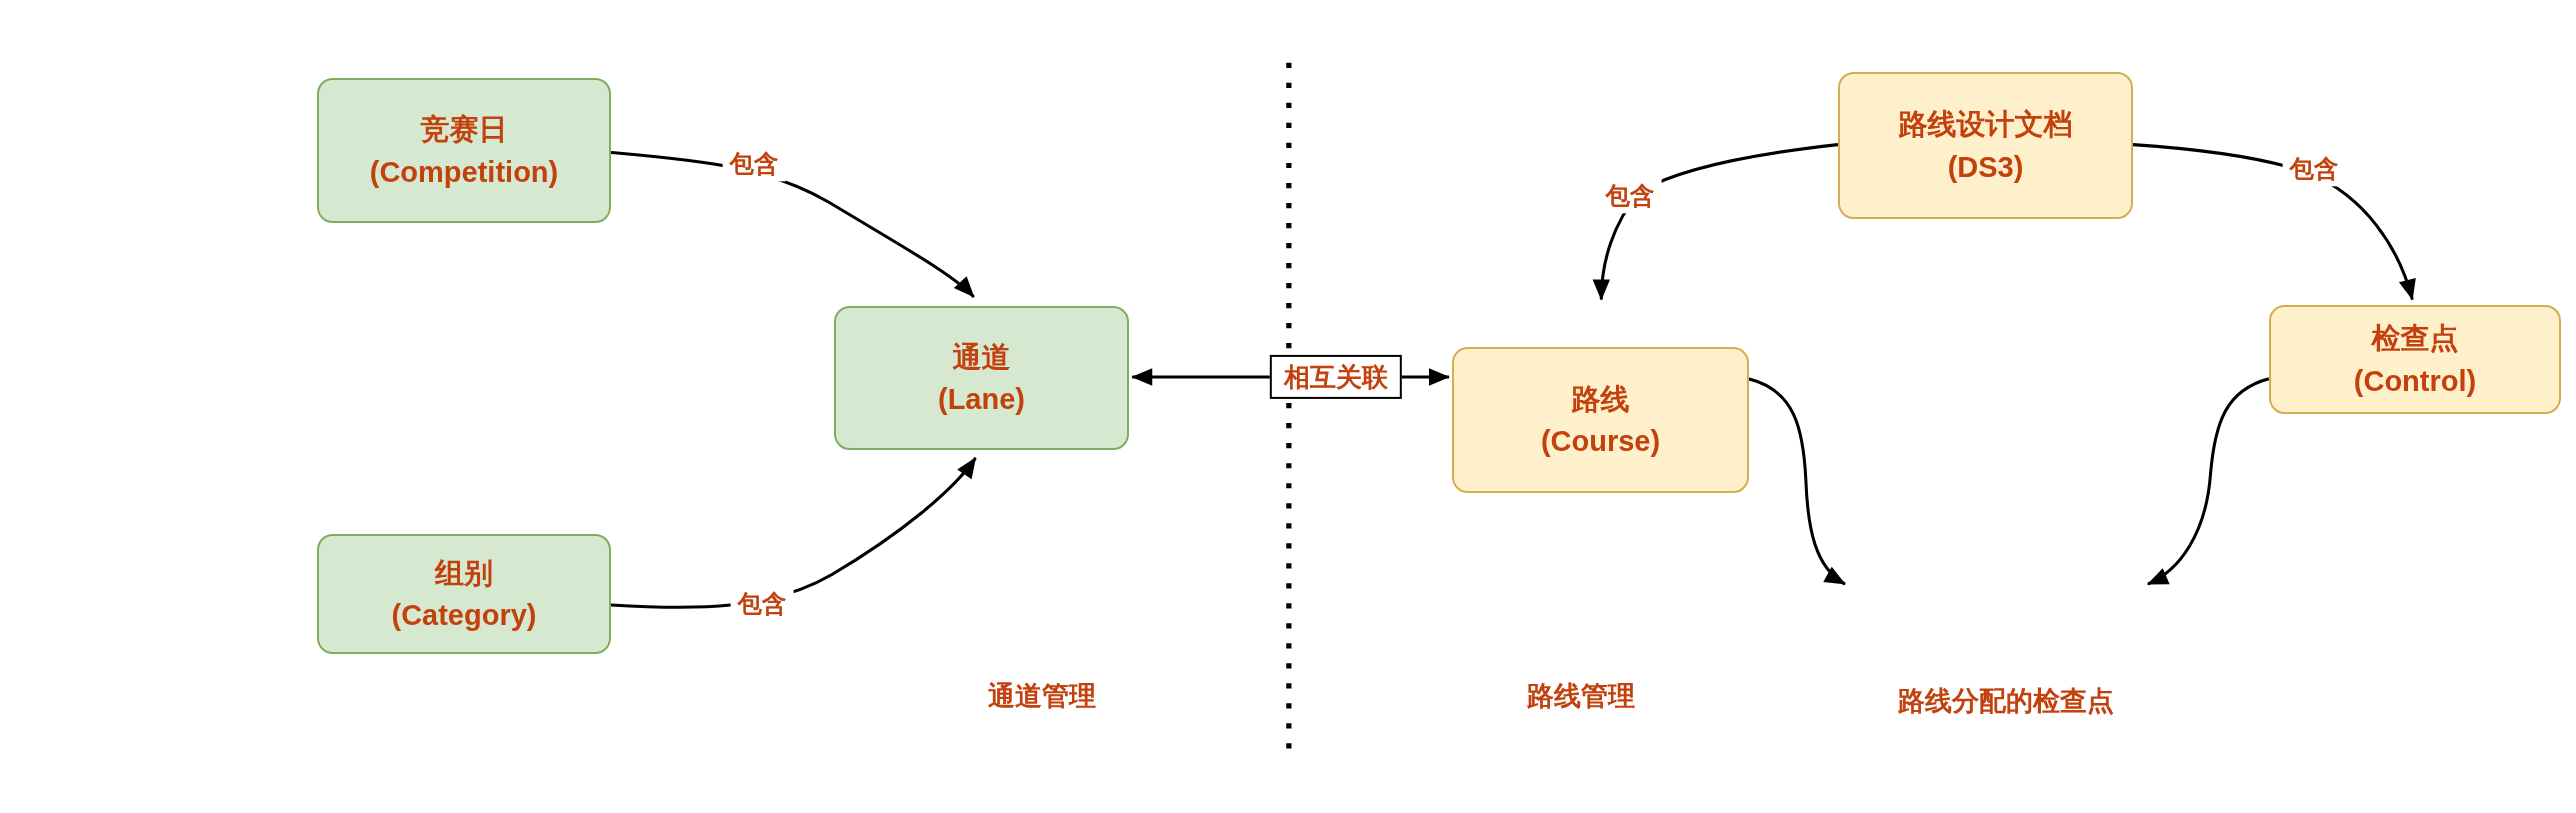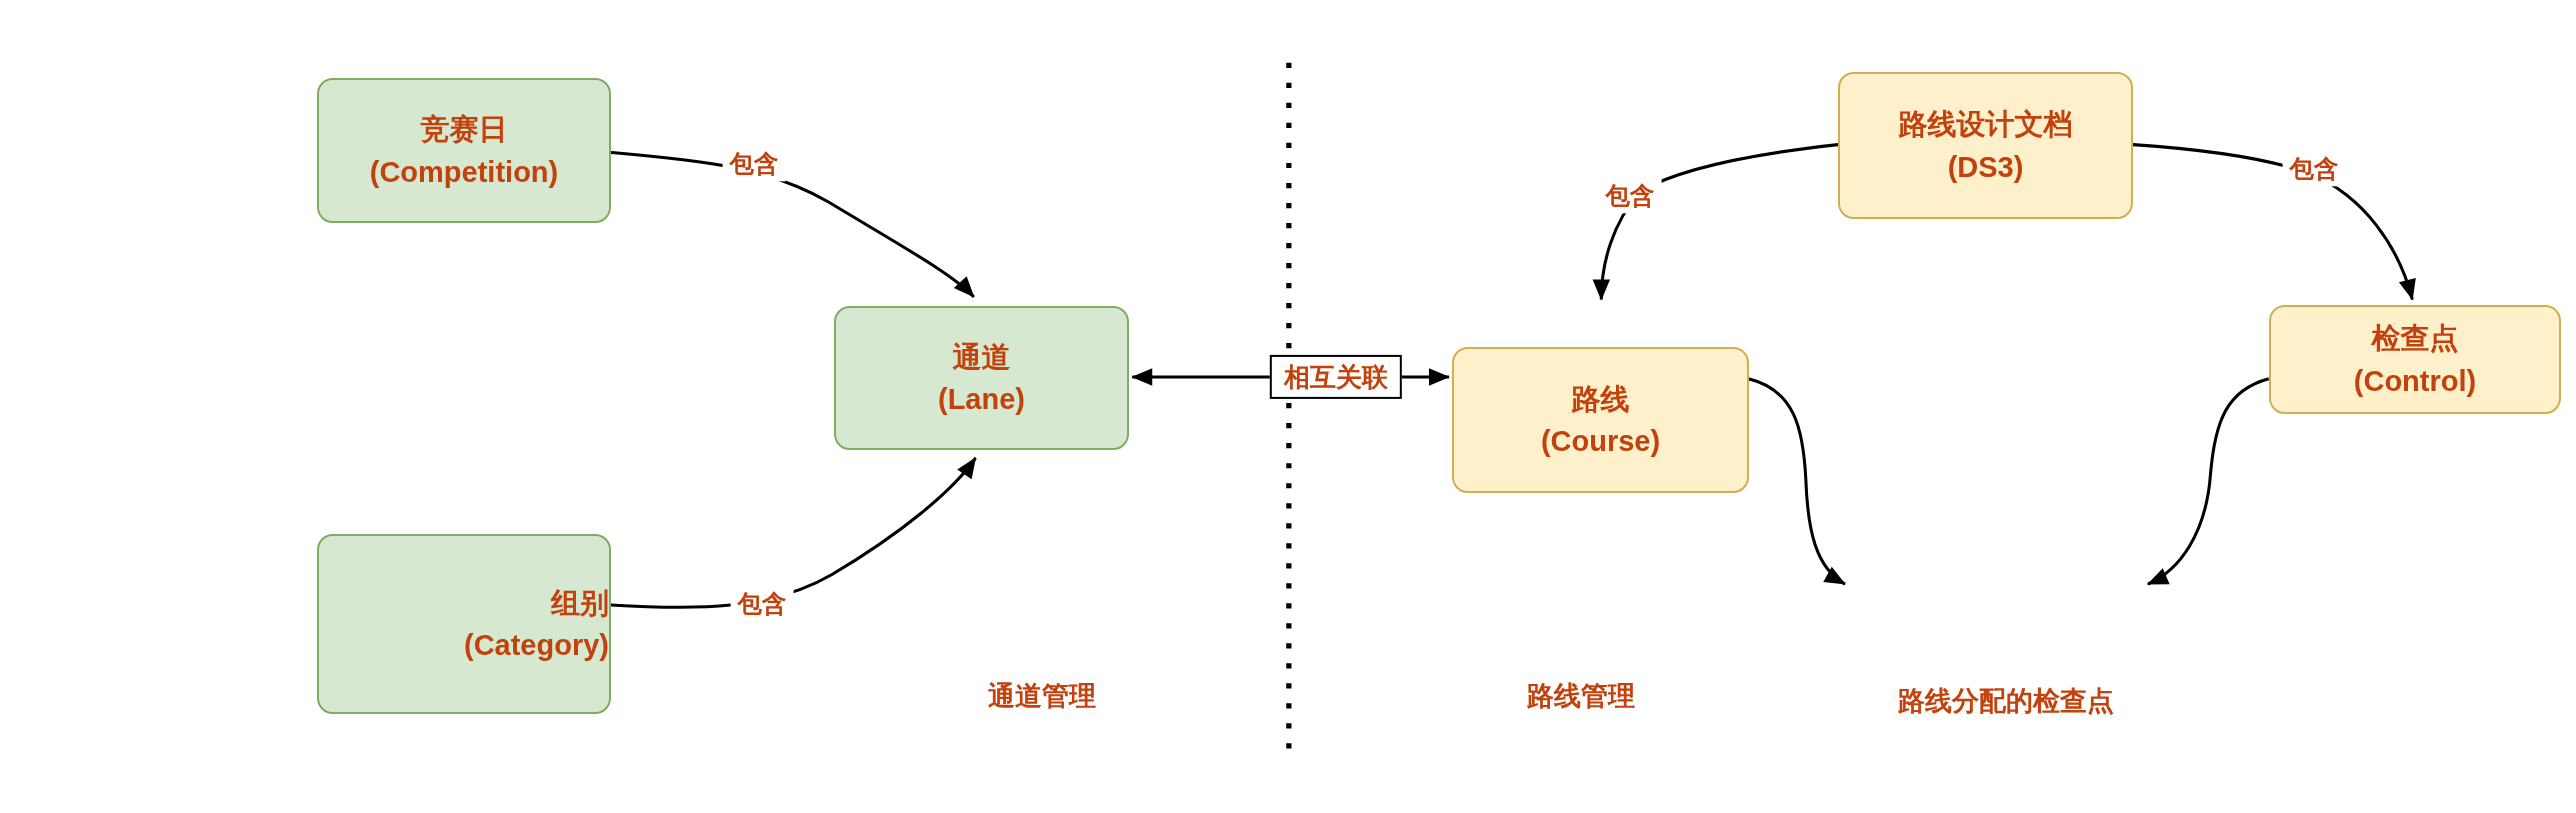--- a/index.html
+++ b/index.html
@@ -28,21 +28,21 @@
     justify-content: center;
     text-align: center;
     font-size: 29px;
     font-weight: 700;
     line-height: 1.45;
   }
   .node.green  { background: #d7e8d1; border-color: #7fad62; }
   .node.yellow { background: #fff0cc; border-color: #d1ae4f; text-align: right; }
 
   #n-competition   { left: 317px;  top: 78px;  width: 294px; height: 145px; }
-  #n-category      { left: 317px;  top: 534px; width: 294px; height: 180px; align-items: flex-end; }
+  #n-category      { left: 317px;  top: 534px; width: 294px; height: 120px; }
   #n-lane          { left: 834px;  top: 306px; width: 295px; height: 144px; }
   #n-course        { left: 1452px; top: 305px; width: 297px; height: 146px; margin-top: 42px; }
   #n-ds3           { left: 1838px; top: 72px;  width: 295px; height: 147px; }
   #n-control       { left: 2269px; top: 305px; width: 292px; height: 109px; }
   #n-coursedetail  { left: 1851px; top: 512px; width: 291px; height: 147px; }
 
   .edge-label {
     position: absolute;
     transform: translate(-50%, -50%);
     background: #ffffff;

